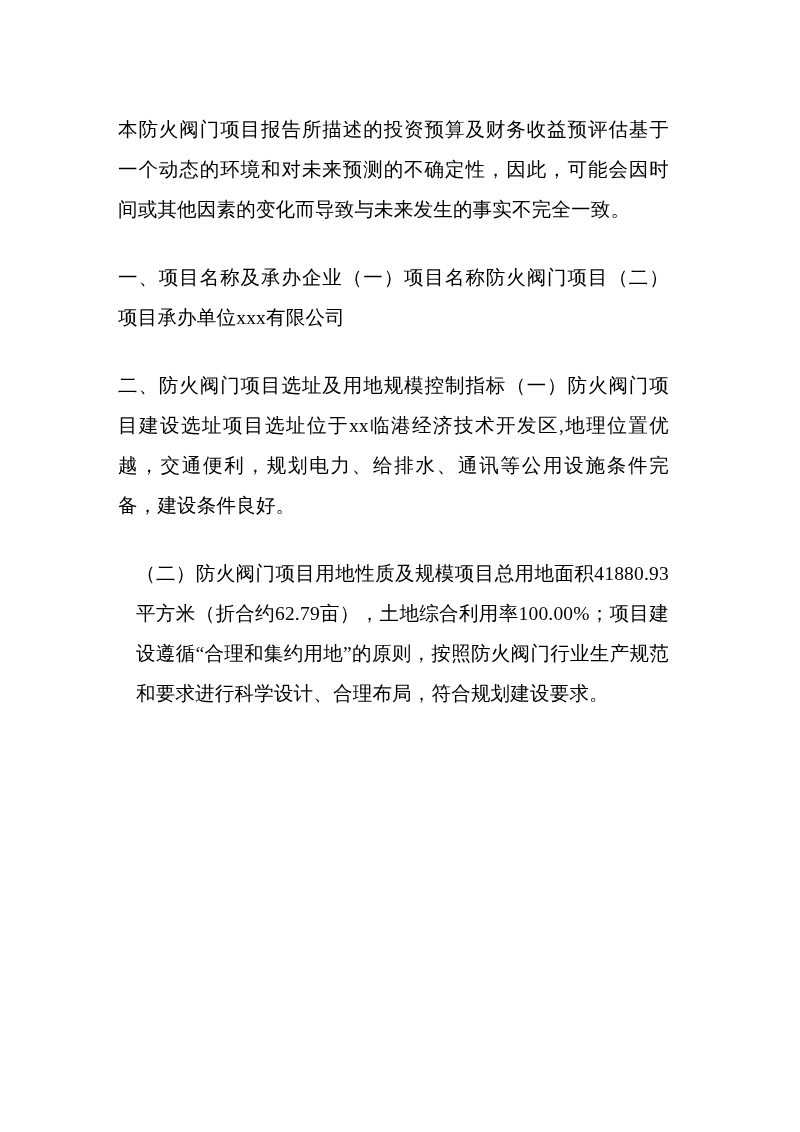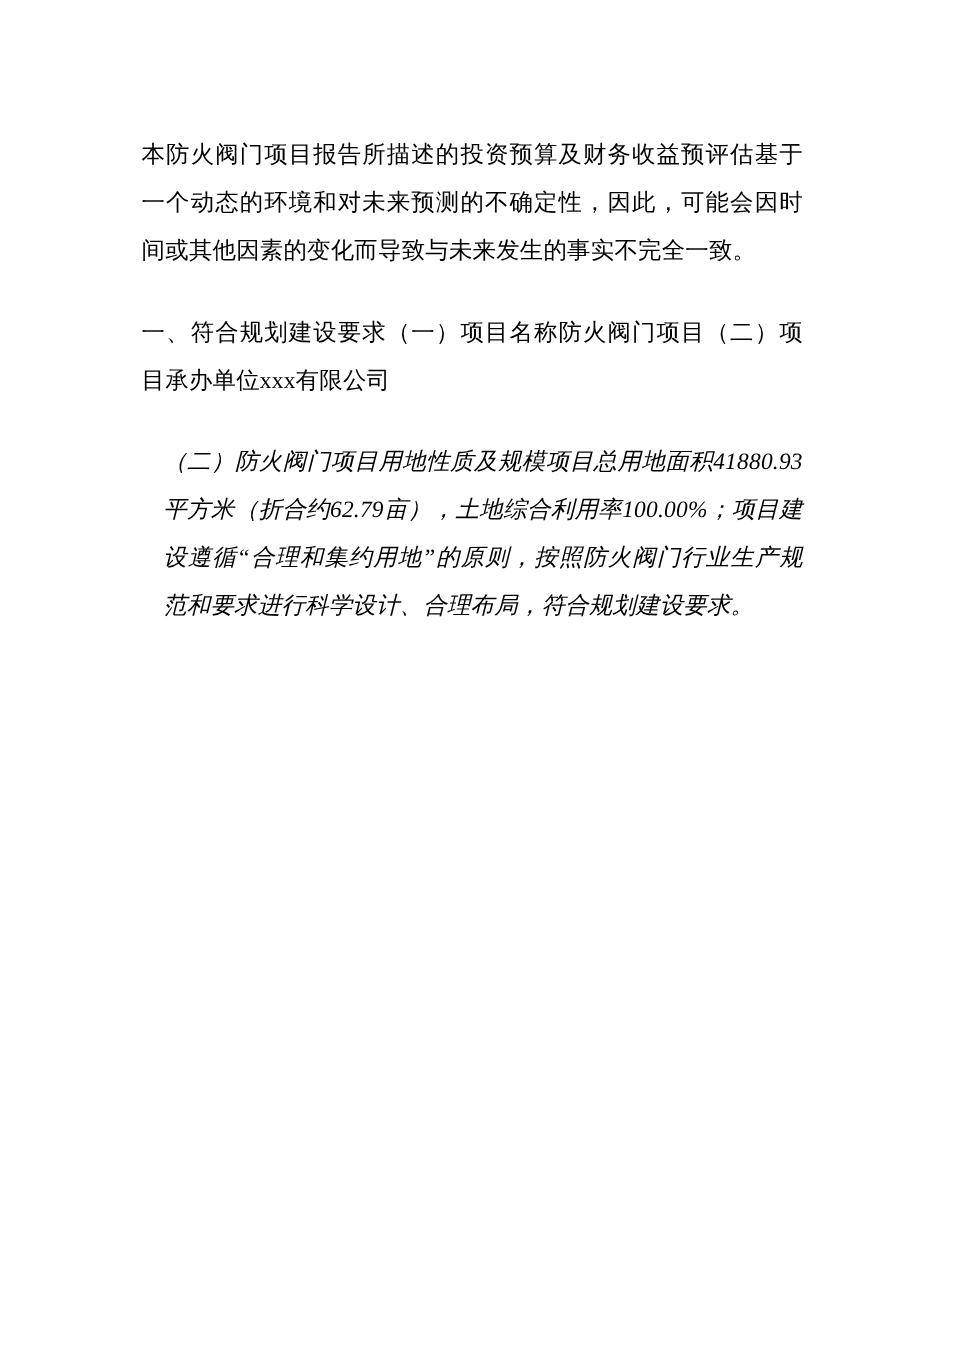--- a/index.html
+++ b/index.html
@@ -32,25 +32,25 @@
     margin: 0 13px 28px 0;
     letter-spacing: 0.2px;
     word-break: break-all;
   }
   .para:last-child {
     margin-bottom: 0;
   }
   .indent {
     text-indent: 0;
     padding-left: 18px;
-    font-style: italic;
   }
 </style>
 </head>
 <body>
 
 <div class="page">
   <div class="doc-body">
     <p class="para">本防火阀门项目报告所描述的投资预算及财务收益预评估基于一个动态的环境和对未来预测的不确定性，因此，可能会因时间或其他因素的变化而导致与未来发生的事实不完全一致。</p>
-    <p class="para">一、符合规划建设要求（一）项目名称防火阀门项目（二）项目承办单位xxx有限公司</p>
+    <p class="para">一、项目名称及承办企业（一）项目名称防火阀门项目（二）项目承办单位xxx有限公司</p>
+    <p class="para">二、防火阀门项目选址及用地规模控制指标（一）防火阀门项目建设选址项目选址位于xx临港经济技术开发区,地理位置优越，交通便利，规划电力、给排水、通讯等公用设施条件完备，建设条件良好。</p>
     <p class="para indent">（二）防火阀门项目用地性质及规模项目总用地面积41880.93平方米（折合约62.79亩），土地综合利用率100.00%；项目建设遵循“合理和集约用地”的原则，按照防火阀门行业生产规范和要求进行科学设计、合理布局，符合规划建设要求。</p>
   </div>
 </div>
 
 </body></html>

